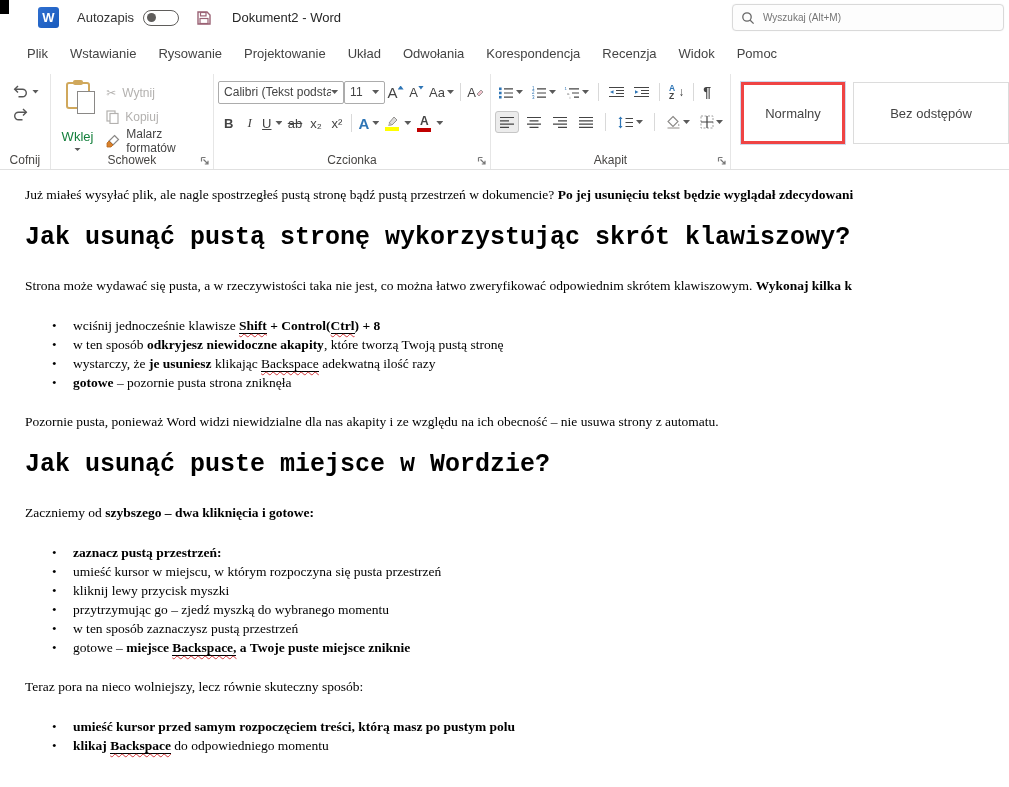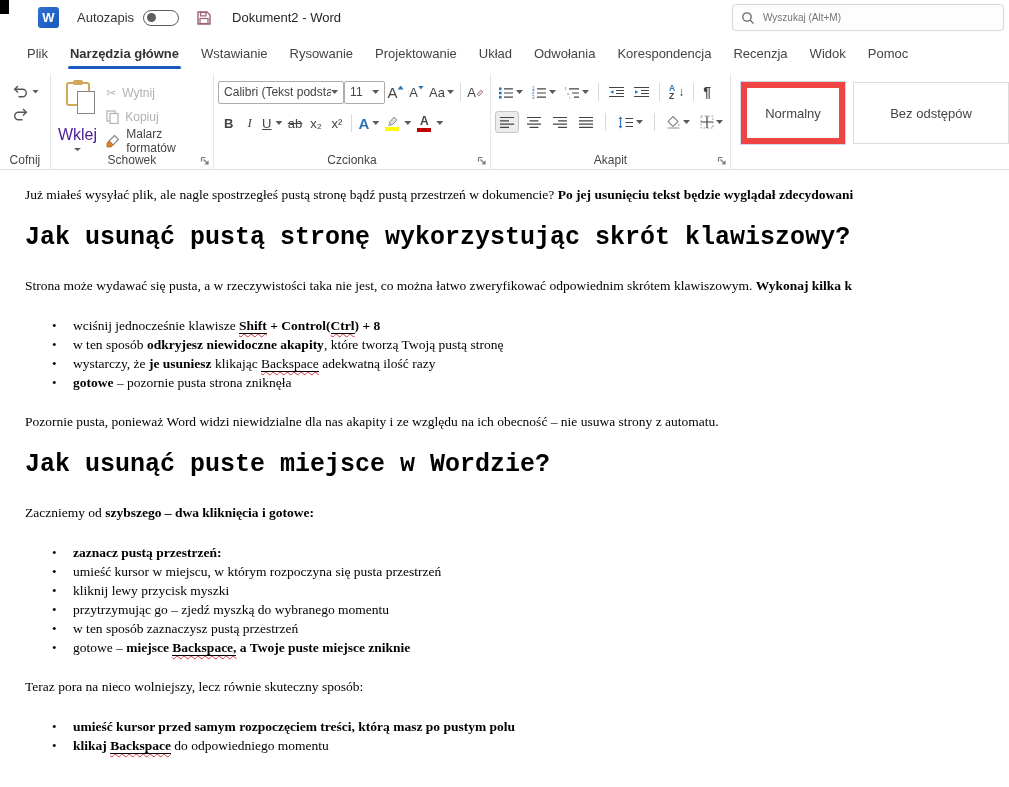--- a/index.html
+++ b/index.html
@@ -45,21 +45,21 @@
   .g-undo { width:58px; }
   .g-undo .col { display:flex; flex-direction:column; gap:8px; align-items:flex-start; padding-left:8px; padding-top:4px;}
   .undo-row { display:flex; align-items:center; gap:3px; }
 
   
   .g-clip { width:190px; display:flex; }
   .paste-btn { width:48px; display:flex; flex-direction:column; align-items:center; padding-top:2px; }
   .clipboard-shape { width:24px; height:30px; border:2px solid #d0a85c; border-radius:3px; position:relative; background:#fff; }
   .clipboard-shape::before { content:""; position:absolute; left:5px; top:-4px; width:10px; height:5px; background:#d0a85c; border-radius:2px; }
   .clipboard-shape::after { content:""; position:absolute; right:-7px; top:7px; width:16px; height:21px; background:#fff; border:1.4px solid #8a8886; }
-  .paste-btn .lbl { font-size:16px; margin-top:20px; color:#4c1d95; }
+  .paste-btn .lbl { font-size:13px; margin-top:20px; color:#15803d; }
   .paste-btn .chv { margin-top:4px; }
   .clip-col { display:flex; flex-direction:column; gap:4px; padding-top:3px; margin-left:6px; }
   .clip-item { display:flex; align-items:center; gap:6px; font-size:12px; height:20px; }
 
   
   .g-font { width:308px; }
   .combo { height:23px; border:1px solid #acacac; border-radius:2px; background:#fff; display:flex;
     align-items:center; font-size:12px; color:#444; padding:0 5px; overflow:hidden; white-space:nowrap; }
   .combo .chv { margin-left:auto; flex:none; }
   .frow1 { display:flex; align-items:center; gap:0; }
@@ -77,21 +77,21 @@
   .sortbox { display:inline-flex; align-items:center; font-weight:bold; }
   .sortletters { display:flex; flex-direction:column; font-size:8.5px; line-height:8px; }
   .sortletters .a { color:#2e75b5; } .sortletters .z { color:#444; }
   .sortarrow { font-size:12px; color:#444; margin-left:1px; font-weight:normal; }
   .pilcrow { font-size:14px; color:#444; font-weight:bold; }
 
   
   .g-styles { flex:1; display:flex; gap:8px; padding:8px 0 18px 10px; border-right:none; }
   .style-card { width:104px; height:62px; border:1px solid #dcdcdc; background:#fff; display:flex;
     align-items:center; justify-content:center; font-size:13px; color:#444; flex:none; }
-  .style-card.sel { border:6px solid #ef4444; box-shadow:0 0 0 1px #cfd9ec; }
+  .style-card.sel { border:3px solid #ef4444; box-shadow:0 0 0 1px #cfd9ec; }
   .style-card.clipped { width:156px; }
 
   
   .docarea { height:656px; background:#fff; padding:16px 0 0 25px; overflow:hidden;
     font-family:"Liberation Serif", serif; font-size:13.5px; color:#000; }
   .docarea p { margin:0 0 22px; line-height:17px; white-space:nowrap; }
   .docarea h2 { font-size:25px; line-height:26px; margin:8px 0 26px; white-space:nowrap; font-family:Liberation Mono, monospace; }
   .docarea ul { list-style:none; margin:0 0 21px; padding-left:48px; }
   .docarea li { line-height:19px; position:relative; white-space:nowrap; }
   .docarea li::before { content:"•"; position:absolute; left:-21px; font-size:13px; }
@@ -126,21 +126,20 @@
           <circle cx="6" cy="6" r="4.2" fill="none" stroke="#666" stroke-width="1.3"></circle>
           <path d="M9.2 9.2 L12.6 12.6" stroke="#666" stroke-width="1.3"></path>
         </svg>
     </span>
     <input type="text" placeholder="Wyszukaj (Alt+M)" style="">
   </div>
 </div>
 
 <div class="tabbar">
   <div class="tab">Plik</div>
-  <div class="tab active">Narzędzia główne</div>
   <div class="tab">Wstawianie</div>
   <div class="tab">Rysowanie</div>
   <div class="tab">Projektowanie</div>
   <div class="tab">Układ</div>
   <div class="tab">Odwołania</div>
   <div class="tab">Korespondencja</div>
   <div class="tab">Recenzja</div>
   <div class="tab">Widok</div>
   <div class="tab">Pomoc</div>
 </div>

